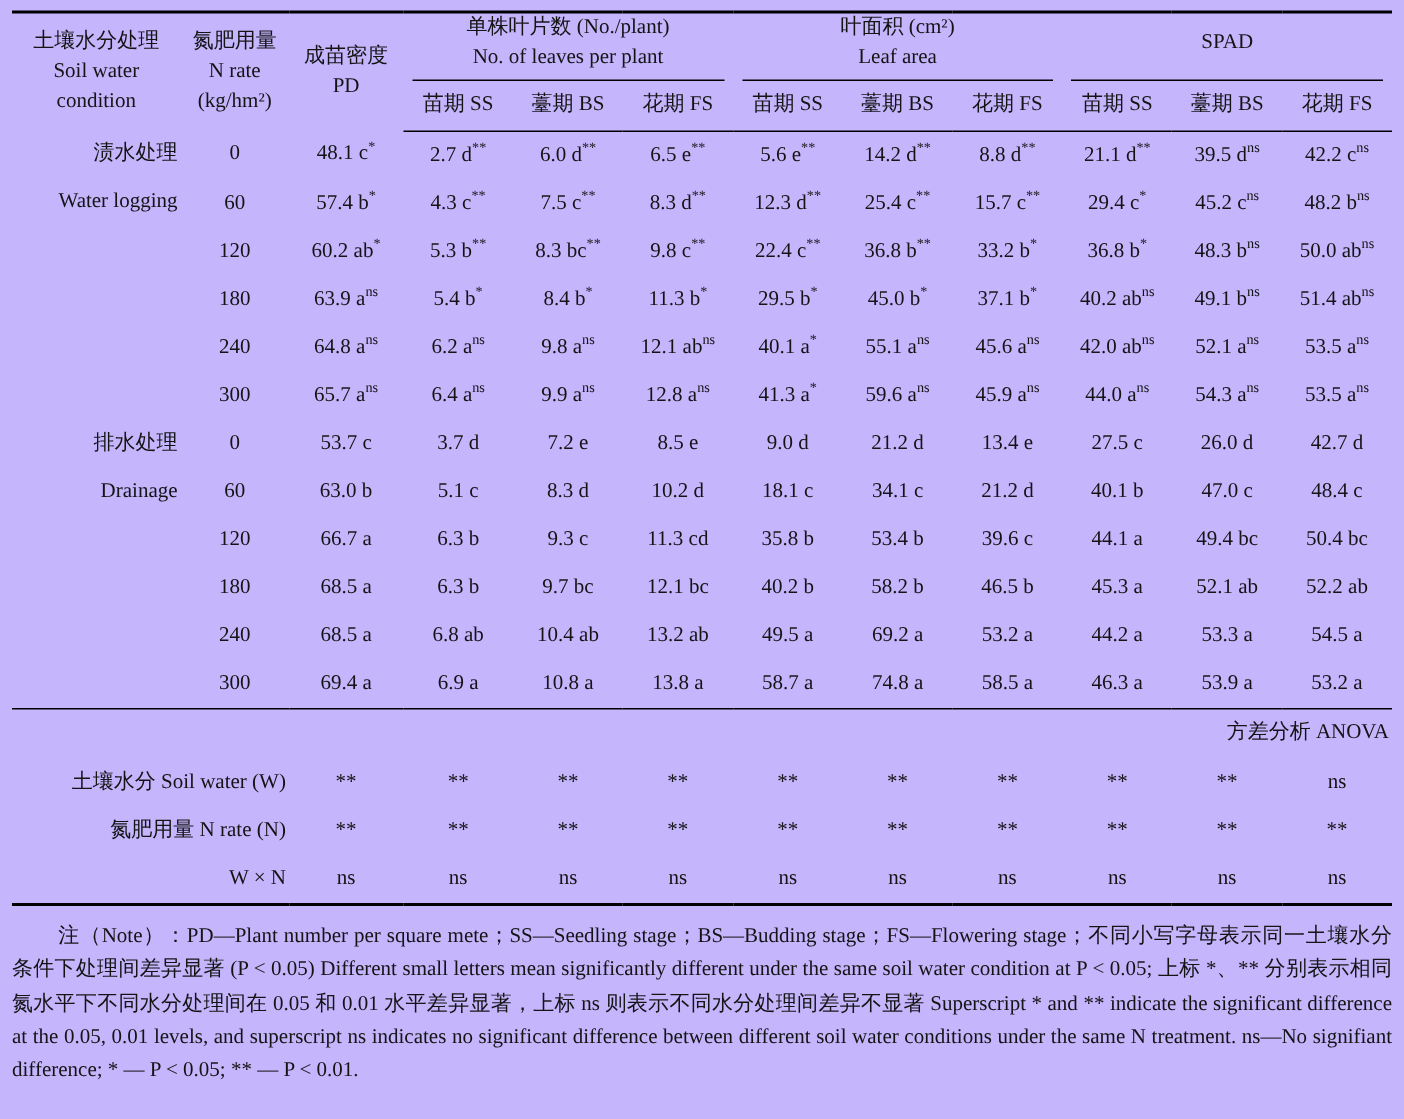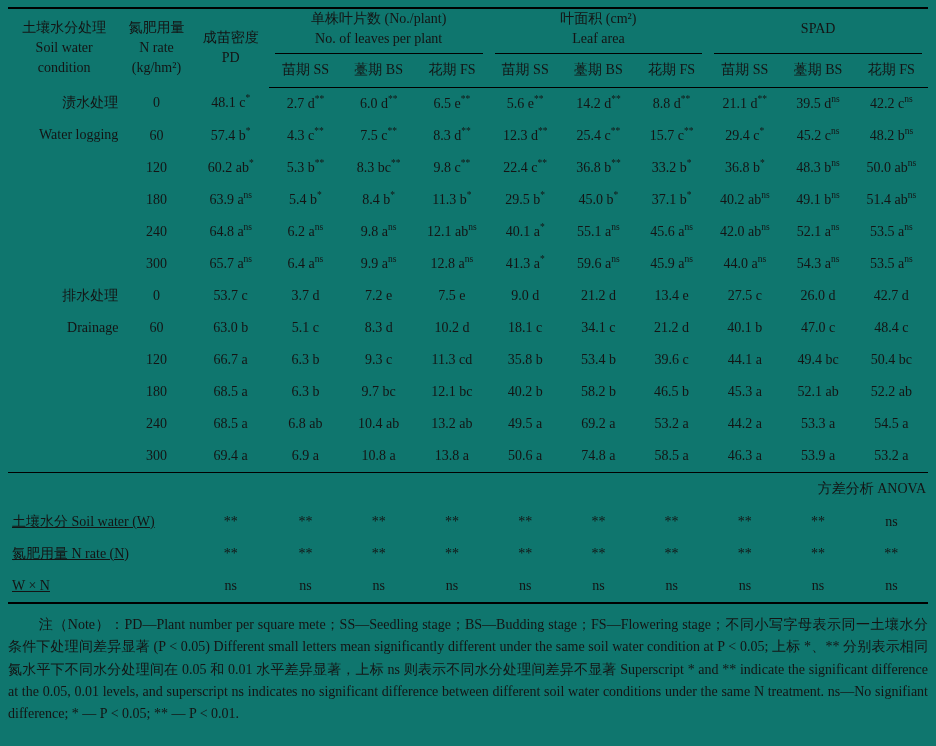--- a/index.html
+++ b/index.html
@@ -1,19 +1,19 @@
 <!DOCTYPE html>
 <html><head>
 <meta charset="utf-8">
 <style>
   html,body { margin:0; padding:0; background:#ffffff; }
   .page {
     width:936px; height:746px; box-sizing:border-box;
     padding:7px 8px 0 8px; overflow:hidden;
-    background:#0f766e; color:#141414;
+    background:#c4b5fd; color:#141414;
     font-family:"Liberation Serif","DejaVu Serif",serif;
   }
   table.paper-table {
     width:100%; border-collapse:collapse;
     border-top:2px solid #000; border-bottom:2px solid #000;
     font-size:14px;
   }
   th, td { font-weight:normal; text-align:center; padding:0 2px; line-height:1.3; }
   thead th { vertical-align:middle; }
   .th-stack div { line-height:1.42; }
@@ -21,21 +21,21 @@
   th.group::after {
     content:""; position:absolute; left:6px; right:6px; bottom:0;
     border-bottom:1px solid #000;
   }
   tr.subheader th { border-bottom:1px solid #000; height:33px; }
   tbody td { height:32px; }
   td.section-label { text-align:right; vertical-align:top; padding-left:4px; }
   td.section-label div { height:32px; line-height:32px; white-space:nowrap; }
   sup { font-size:9.5px; line-height:0; }
   tr.anova-title td { border-top:1px solid #000; text-align:right; padding-left:4px; height:33px; }
-  td.anova-label { text-align:left; padding-left:4px; white-space:nowrap;text-decoration:underline; }
+  td.anova-label { text-align:right; padding-left:4px; white-space:nowrap; }
   p.note {
     margin:10px 0 16px 0; font-size:14px; line-height:1.6;
     text-align:justify; text-indent:2.2em; color:#141414;
   }
 </style>
 </head>
 <body>
 
 <div class="page">
   <table class="paper-table">
@@ -178,21 +178,21 @@
         </tr>
         <tr>
           <td rowspan="6" class="section-label">
             <div>排水处理</div>
             <div>Drainage</div>
           </td>
           <td>0</td>
           <td>53.7 c</td>
           <td>3.7 d</td>
           <td>7.2 e</td>
-          <td>7.5 e</td>
+          <td>8.5 e</td>
           <td>9.0 d</td>
           <td>21.2 d</td>
           <td>13.4 e</td>
           <td>27.5 c</td>
           <td>26.0 d</td>
           <td>42.7 d</td>
         </tr>
         <tr>
           <td>60</td>
           <td>63.0 b</td>
@@ -244,21 +244,21 @@
           <td>44.2 a</td>
           <td>53.3 a</td>
           <td>54.5 a</td>
         </tr>
         <tr>
           <td>300</td>
           <td>69.4 a</td>
           <td>6.9 a</td>
           <td>10.8 a</td>
           <td>13.8 a</td>
-          <td>50.6 a</td>
+          <td>58.7 a</td>
           <td>74.8 a</td>
           <td>58.5 a</td>
           <td>46.3 a</td>
           <td>53.9 a</td>
           <td>53.2 a</td>
         </tr>
         <tr class="anova-title">
           <td colspan="12">方差分析 ANOVA</td>
         </tr>
         <tr>

